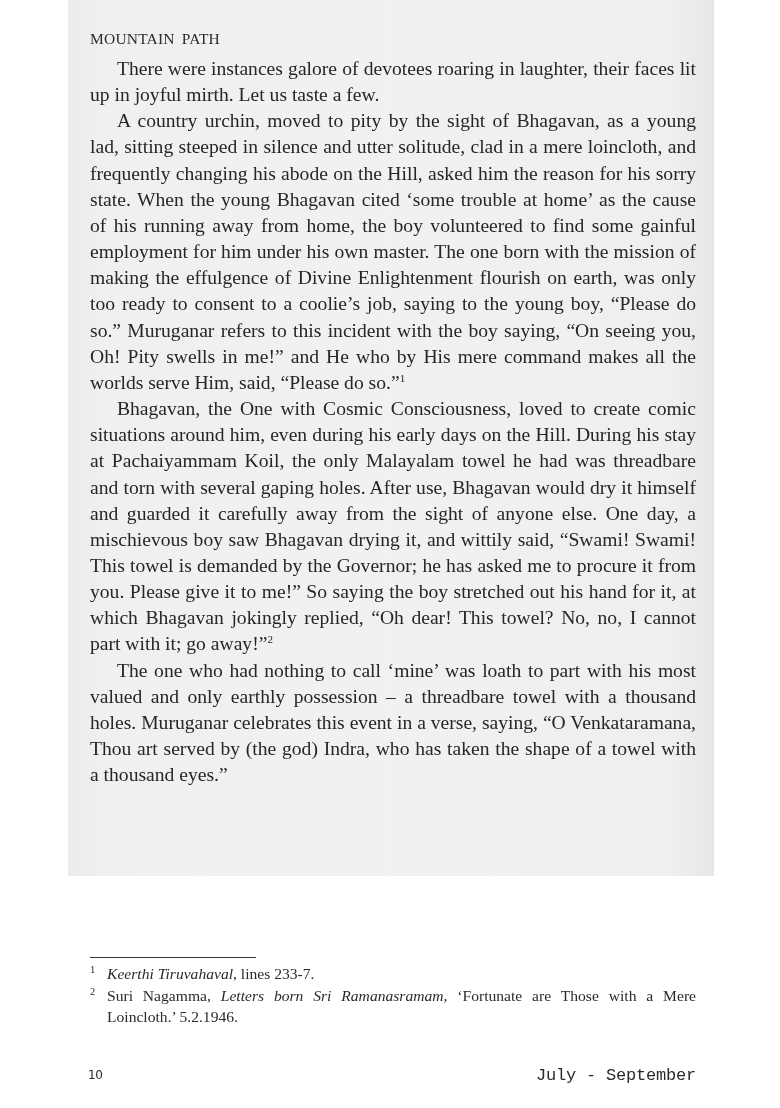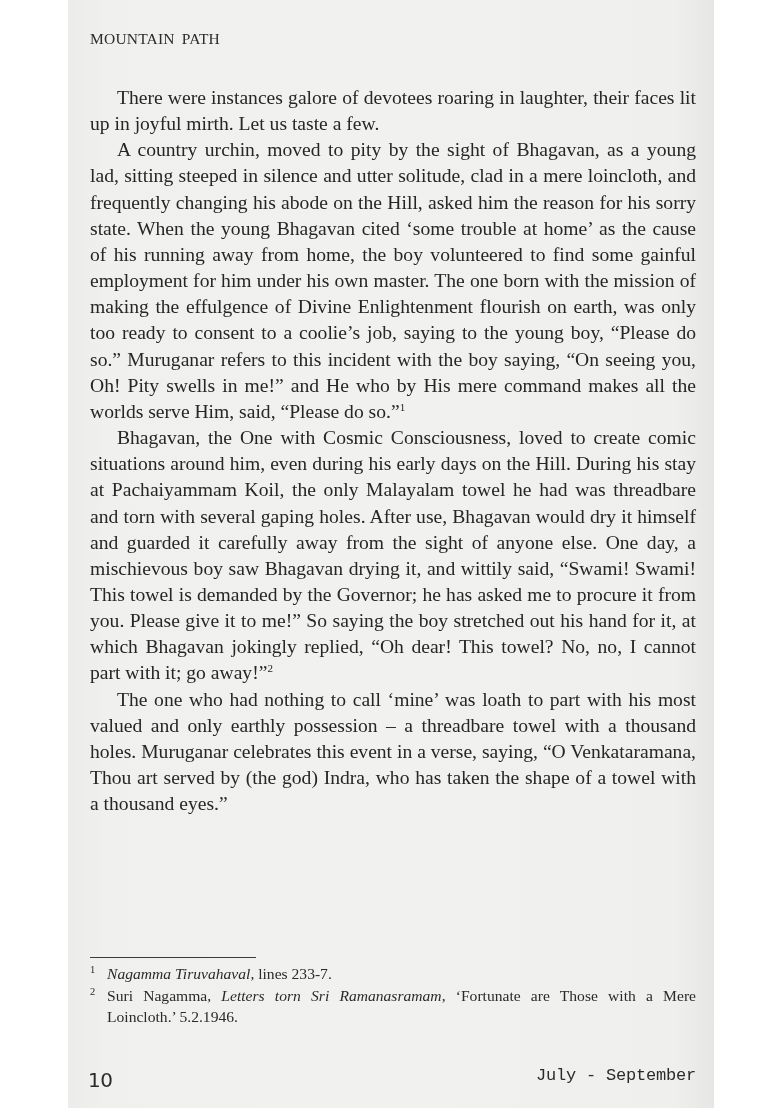--- a/index.html
+++ b/index.html
@@ -11,21 +11,21 @@
       width: 780px;
       height: 1108px;
       position: relative;
       overflow: hidden;
     }
     .page {
       position: absolute;
       left: 68px;
       top: 0;
       width: 646px;
-      height: 1108px;
+      height: 876px;
       background: #efefee;
       background: linear-gradient(90deg, #ececeb 0%, #f0f0ef 6%, #f1f1f0 50%, #efefee 94%, #e6e6e5 100%);
     }
     .running-head {
       position: absolute;
       left: 22px;
       top: 30px;
       font-family: "Liberation Serif", serif;
       font-size: 15.5px;
       letter-spacing: 0.2px;
@@ -35,21 +35,20 @@
     .body-text {
       position: absolute;
       left: 22px;
       top: 56px;
       width: 606px;
       font-family: "Liberation Serif", serif;
       font-size: 19.6px;
       line-height: 26.15px;
       color: #262626;
       text-align: justify;
-      margin-top: 29px;
     }
     .body-text p {
       margin: 0;
       text-indent: 27px;
     }
     .body-text p.first {
       text-indent: 27px;
     }
     sup.fnref {
       font-size: 11px;
@@ -86,21 +85,21 @@
       font-size: 10.5px;
     }
     .footnote .it {
       font-style: italic;
     }
     .footer-page {
       position: absolute;
       left: 20px;
       top: 1068px;
       font-family: "DejaVu Sans", sans-serif;
-      font-size: 20px;
+      font-size: 12px;
       color: #2b2b2b;
       letter-spacing: -0.5px;
     }
     .footer-issue {
       position: absolute;
       right: 18px;
       top: 1066px;
       font-family: Liberation Mono, monospace;
       font-size: 17px;
       color: #2b2b2b;
@@ -118,23 +117,23 @@
     <p class="first"><span>There were instances galore of devotees roaring in laughter, their faces lit up in joyful mirth. Let us taste a few.</span></p>
     <p><span>A country urchin, moved to pity by the sight of Bhagavan, as a young lad, sitting steeped in silence and utter solitude, clad in a mere loincloth, and frequently changing his abode on the Hill, asked him the reason for his sorry state. When the young Bhagavan cited ‘some trouble at home’ as the cause of his running away from home, the boy volunteered to find some gainful employment for him under his own master. The one born with the mission of making the effulgence of Divine Enlightenment flourish on earth, was only too ready to consent to a coolie’s job, saying to the young boy, “Please do so.” Muruganar refers to this incident with the boy saying, “On seeing you, Oh! Pity swells in me!” and He who by His mere command makes all the worlds serve Him, said, “Please do so.”</span><sup class="fnref">1</sup></p>
     <p><span>Bhagavan, the One with Cosmic Consciousness, loved to create comic situations around him, even during his early days on the Hill. During his stay at Pachaiyammam Koil, the only Malayalam towel he had was threadbare and torn with several gaping holes. After use, Bhagavan would dry it himself and guarded it carefully away from the sight of anyone else. One day, a mischievous boy saw Bhagavan drying it, and wittily said, “Swami! Swami! This towel is demanded by the Governor; he has asked me to procure it from you. Please give it to me!” So saying the boy stretched out his hand for it, at which Bhagavan jokingly replied, “Oh dear! This towel? No, no, I cannot part with it; go away!”</span><sup class="fnref">2</sup></p>
     <p><span>The one who had nothing to call ‘mine’ was loath to part with his most valued and only earthly possession – a threadbare towel with a thousand holes. Muruganar celebrates this event in a verse, saying, “O Venkataramana, Thou art served by (the god) Indra, who has taken the shape of a towel with a thousand eyes.”</span></p>
   </div>
 
   <div class="fn-rule"></div>
 
   <div class="footnotes">
     <div class="footnote">
-      <span class="fn-num">1</span><span class="it">Nagamma Tiruvahaval</span><span>, lines 233-7.</span>
+      <span class="fn-num">1</span><span class="it">Keerthi Tiruvahaval</span><span>, lines 233-7.</span>
     </div>
     <div class="footnote">
-      <span class="fn-num">2</span><span>Suri Nagamma, </span><span class="it">Letters torn Sri Ramanasramam</span><span>, ‘Fortunate are Those with a Mere Loincloth.’ 5.2.1946.</span>
+      <span class="fn-num">2</span><span>Suri Nagamma, </span><span class="it">Letters born Sri Ramanasramam</span><span>, ‘Fortunate are Those with a Mere Loincloth.’ 5.2.1946.</span>
     </div>
   </div>
 
   <div class="footer-page">10</div>
   <div class="footer-issue">July - September</div>
 
 </div>
 
 </body></html>

